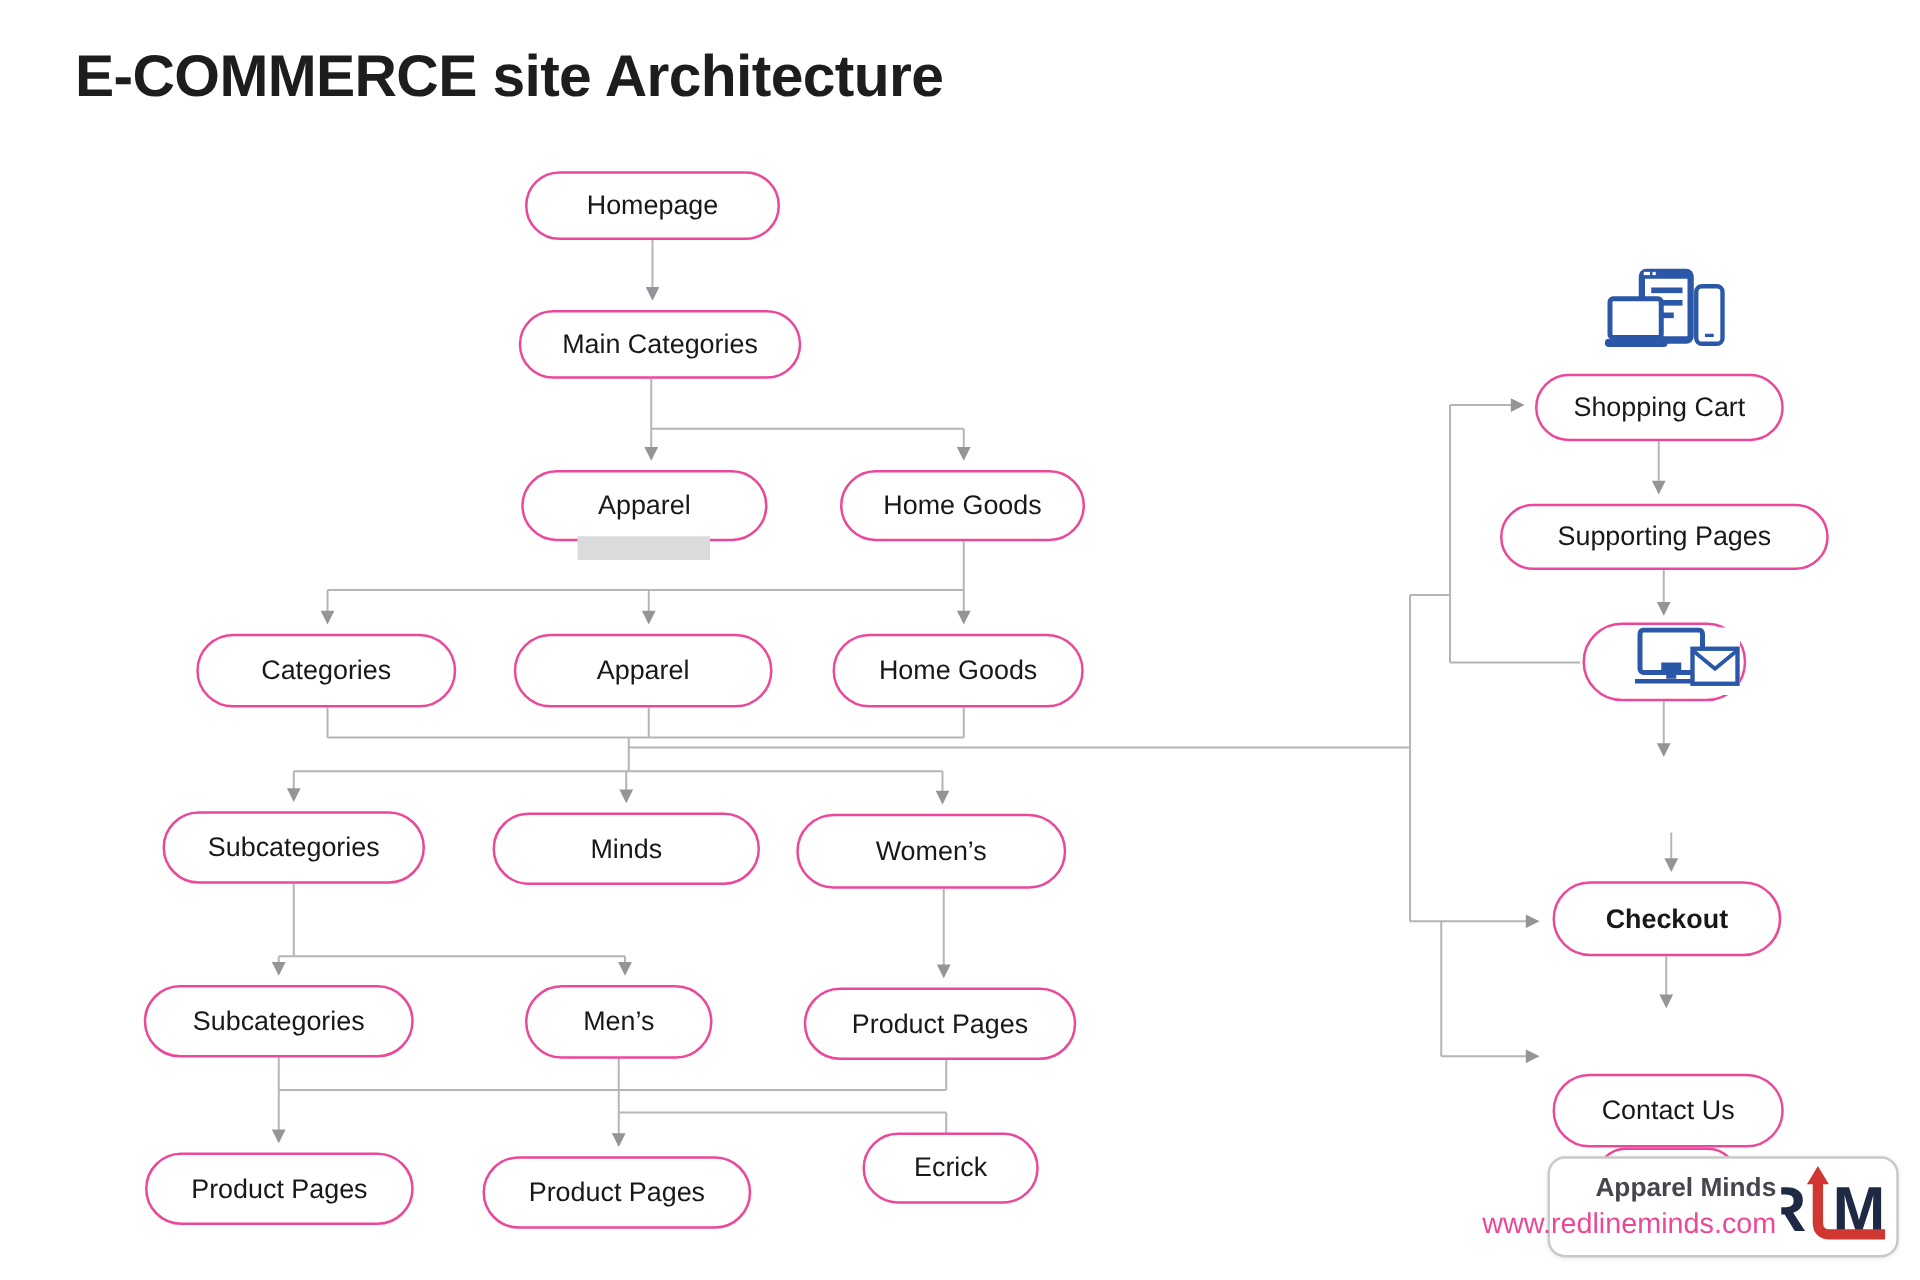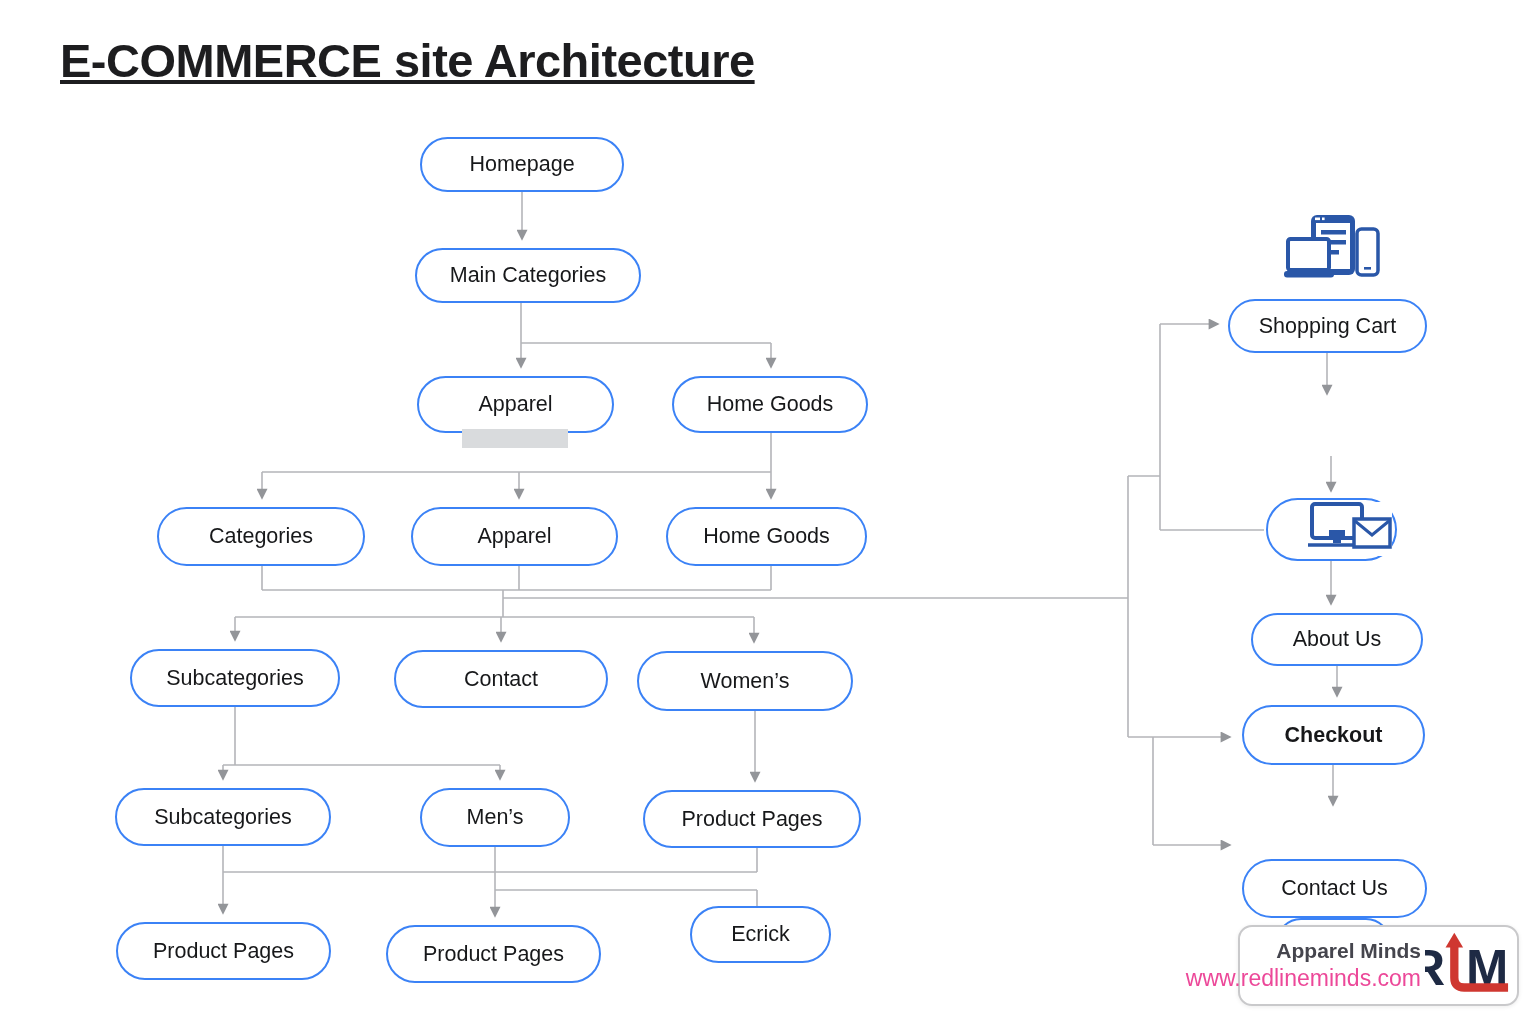--- a/index.html
+++ b/index.html
@@ -2,28 +2,28 @@
 <html><head>
 <meta charset="utf-8">
 <style>
   * { margin:0; padding:0; box-sizing:border-box; }
   html,body { width:1536px; height:1024px; background:#ffffff; overflow:hidden;
               font-family:"Liberation Sans", sans-serif; }
   .stage { position:absolute; left:0; top:0; width:1536px; height:1024px; background:#fff; }
 
   .page-title {
     position:absolute; left:60px; top:33px;
-    font-size:47px; font-weight:700; color:#1d1d1f; letter-spacing:-0.5px;text-decoration:underline;
+    font-size:47px; font-weight:700; color:#1d1d1f; letter-spacing:-0.5px;
   }
 
   svg.wires { position:absolute; left:0; top:0; width:1536px; height:1024px; }
 
   .node {
     position:absolute; display:flex; align-items:center; justify-content:center;
-    background:#ffffff; border:2px solid #3b82f6; border-radius:999px;
+    background:#ffffff; border:2px solid #ec4899; border-radius:999px;
     font-size:21.5px; color:#17181a; white-space:nowrap;
   }
   .node.icon-only { z-index:2; }
 
   .smudge {
     position:absolute; left:462px; top:429px; width:106px; height:19px;
     background:#d9dbdd; z-index:3;
   }
 
   .float-icon { position:absolute; z-index:2; }
@@ -92,31 +92,31 @@
   <div class="node" style="left:1276px; top:918px; width:115px; height:50px; z-index:1;"></div>
 
   <div class="node" style="left:420px;  top:137px; width:204px; height:55px;">Homepage</div>
   <div class="node" style="left:415px;  top:248px; width:226px; height:55px;">Main Categories</div>
   <div class="node" style="left:417px;  top:376px; width:197px; height:57px;">Apparel</div>
   <div class="node" style="left:672px;  top:376px; width:196px; height:57px;">Home Goods</div>
   <div class="node" style="left:157px;  top:507px; width:208px; height:59px;">Categories</div>
   <div class="node" style="left:411px;  top:507px; width:207px; height:59px;">Apparel</div>
   <div class="node" style="left:666px;  top:507px; width:201px; height:59px;">Home Goods</div>
   <div class="node" style="left:130px;  top:649px; width:210px; height:58px;">Subcategories</div>
-  <div class="node" style="left:394px;  top:650px; width:214px; height:58px;">Contact</div>
+  <div class="node" style="left:394px;  top:650px; width:214px; height:58px;">Minds</div>
   <div class="node" style="left:637px;  top:651px; width:216px; height:60px;">Women’s</div>
   <div class="node" style="left:115px;  top:788px; width:216px; height:58px;">Subcategories</div>
   <div class="node" style="left:420px;  top:788px; width:150px; height:59px;">Men’s</div>
   <div class="node" style="left:643px;  top:790px; width:218px; height:58px;">Product Pages</div>
   <div class="node" style="left:116px;  top:922px; width:215px; height:58px;">Product Pages</div>
   <div class="node" style="left:386px;  top:925px; width:215px; height:58px;">Product Pages</div>
   <div class="node" style="left:690px;  top:906px; width:141px; height:57px;">Ecrick</div>
 
   <div class="node" style="left:1228px; top:299px; width:199px; height:54px;">Shopping Cart</div>
-  <div class="node" style="left:1251px; top:613px; width:172px; height:53px;">About Us</div>
+  <div class="node" style="left:1200px; top:403px; width:263px; height:53px;">Supporting Pages</div>
   <div class="node" style="left:1242px; top:705px; width:183px; height:60px;font-weight:bold;">Checkout</div>
   <div class="node" style="left:1242px; top:814px; width:185px; height:59px;margin-top:45px;">Contact Us</div>
 
   <div class="node icon-only" style="left:1266px; top:498px; width:131px; height:63px;">
     <svg width="88" height="54" viewBox="0 0 88 54" style="position:absolute; left:36px; top:2px; background:#fff;">
       <rect x="8" y="2" width="50" height="34" rx="3" fill="#fff" stroke="#2a57a8" stroke-width="4"></rect>
       <rect x="25" y="28" width="16" height="6" fill="#2a57a8"></rect>
       <rect x="29" y="36" width="8" height="5" fill="#2a57a8"></rect>
       <path d="M4,43 H62" stroke="#2a57a8" stroke-width="3.5"></path>
       <rect x="50" y="17" width="36" height="28" fill="#fff" stroke="#2a57a8" stroke-width="3.5"></rect>

